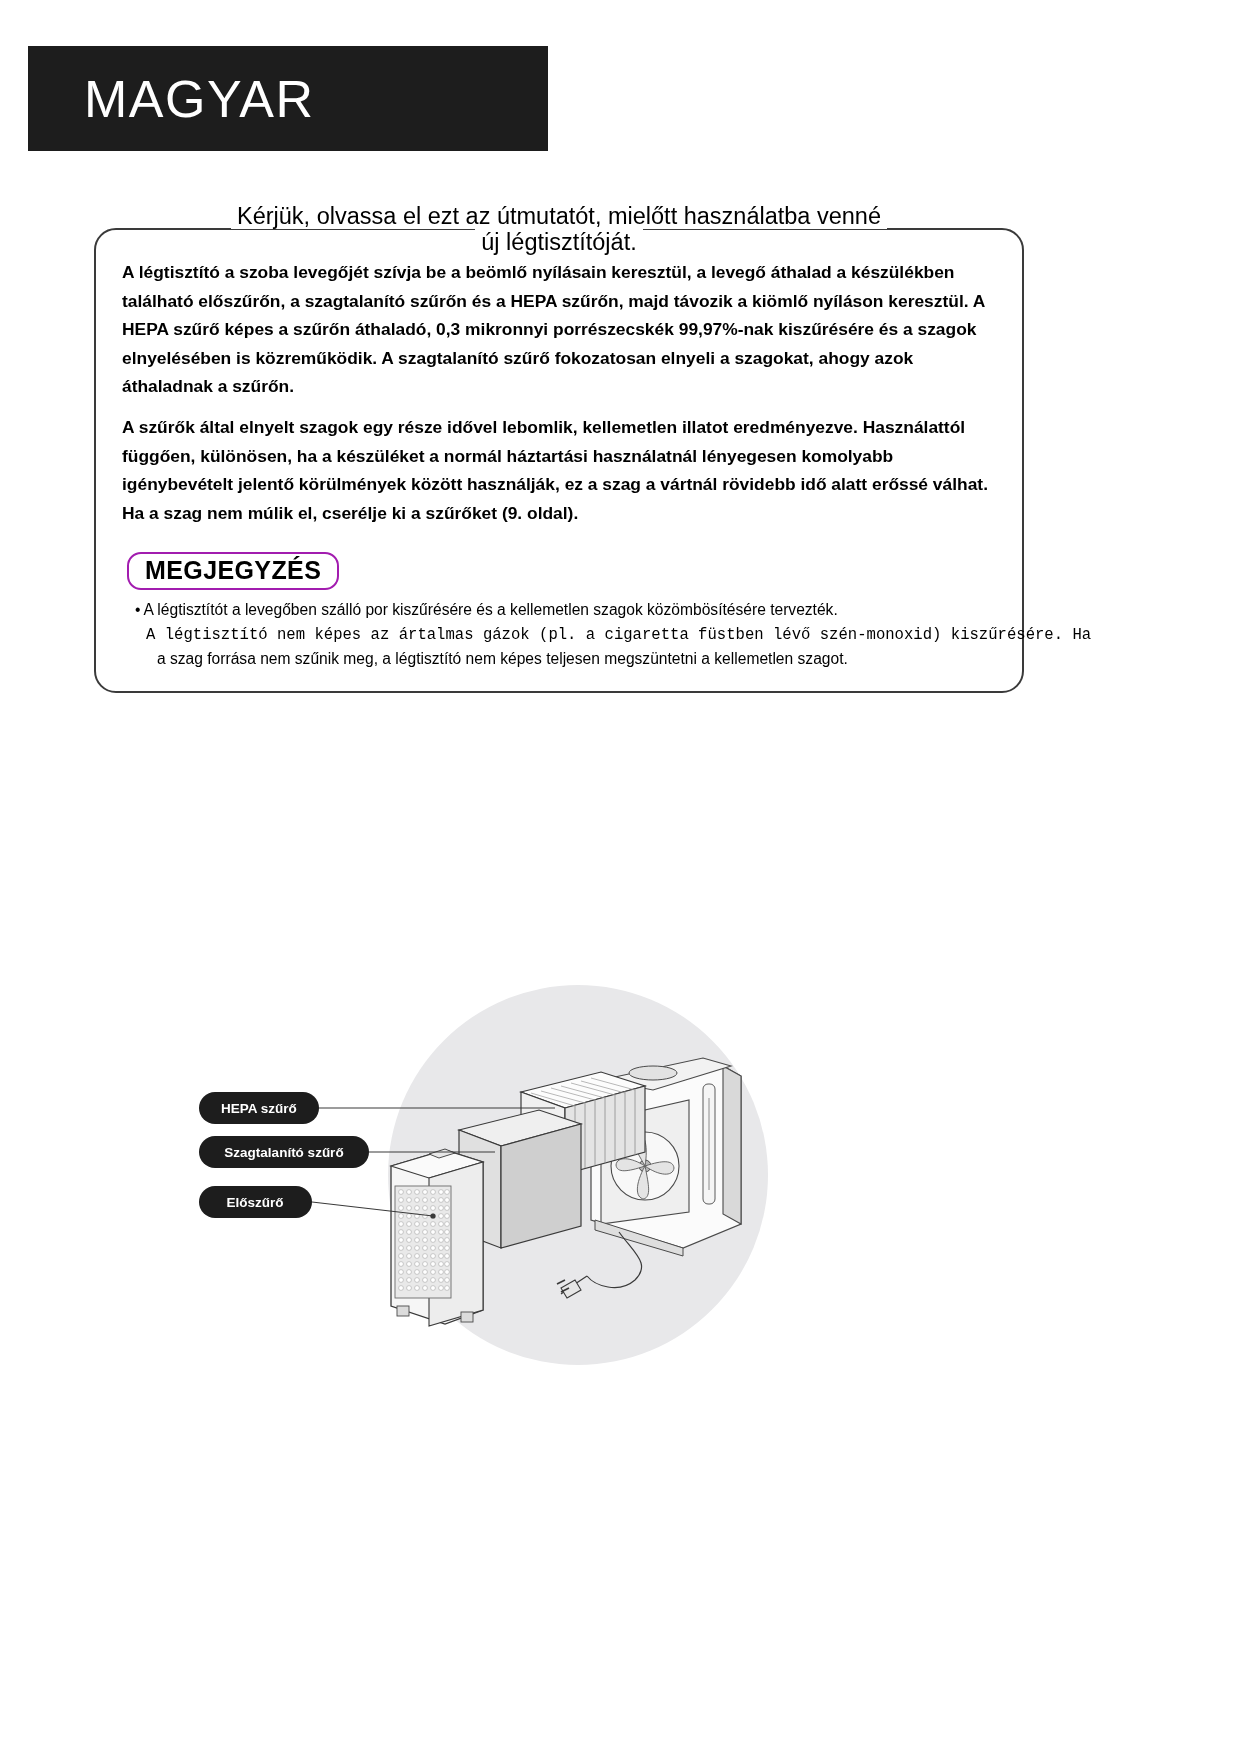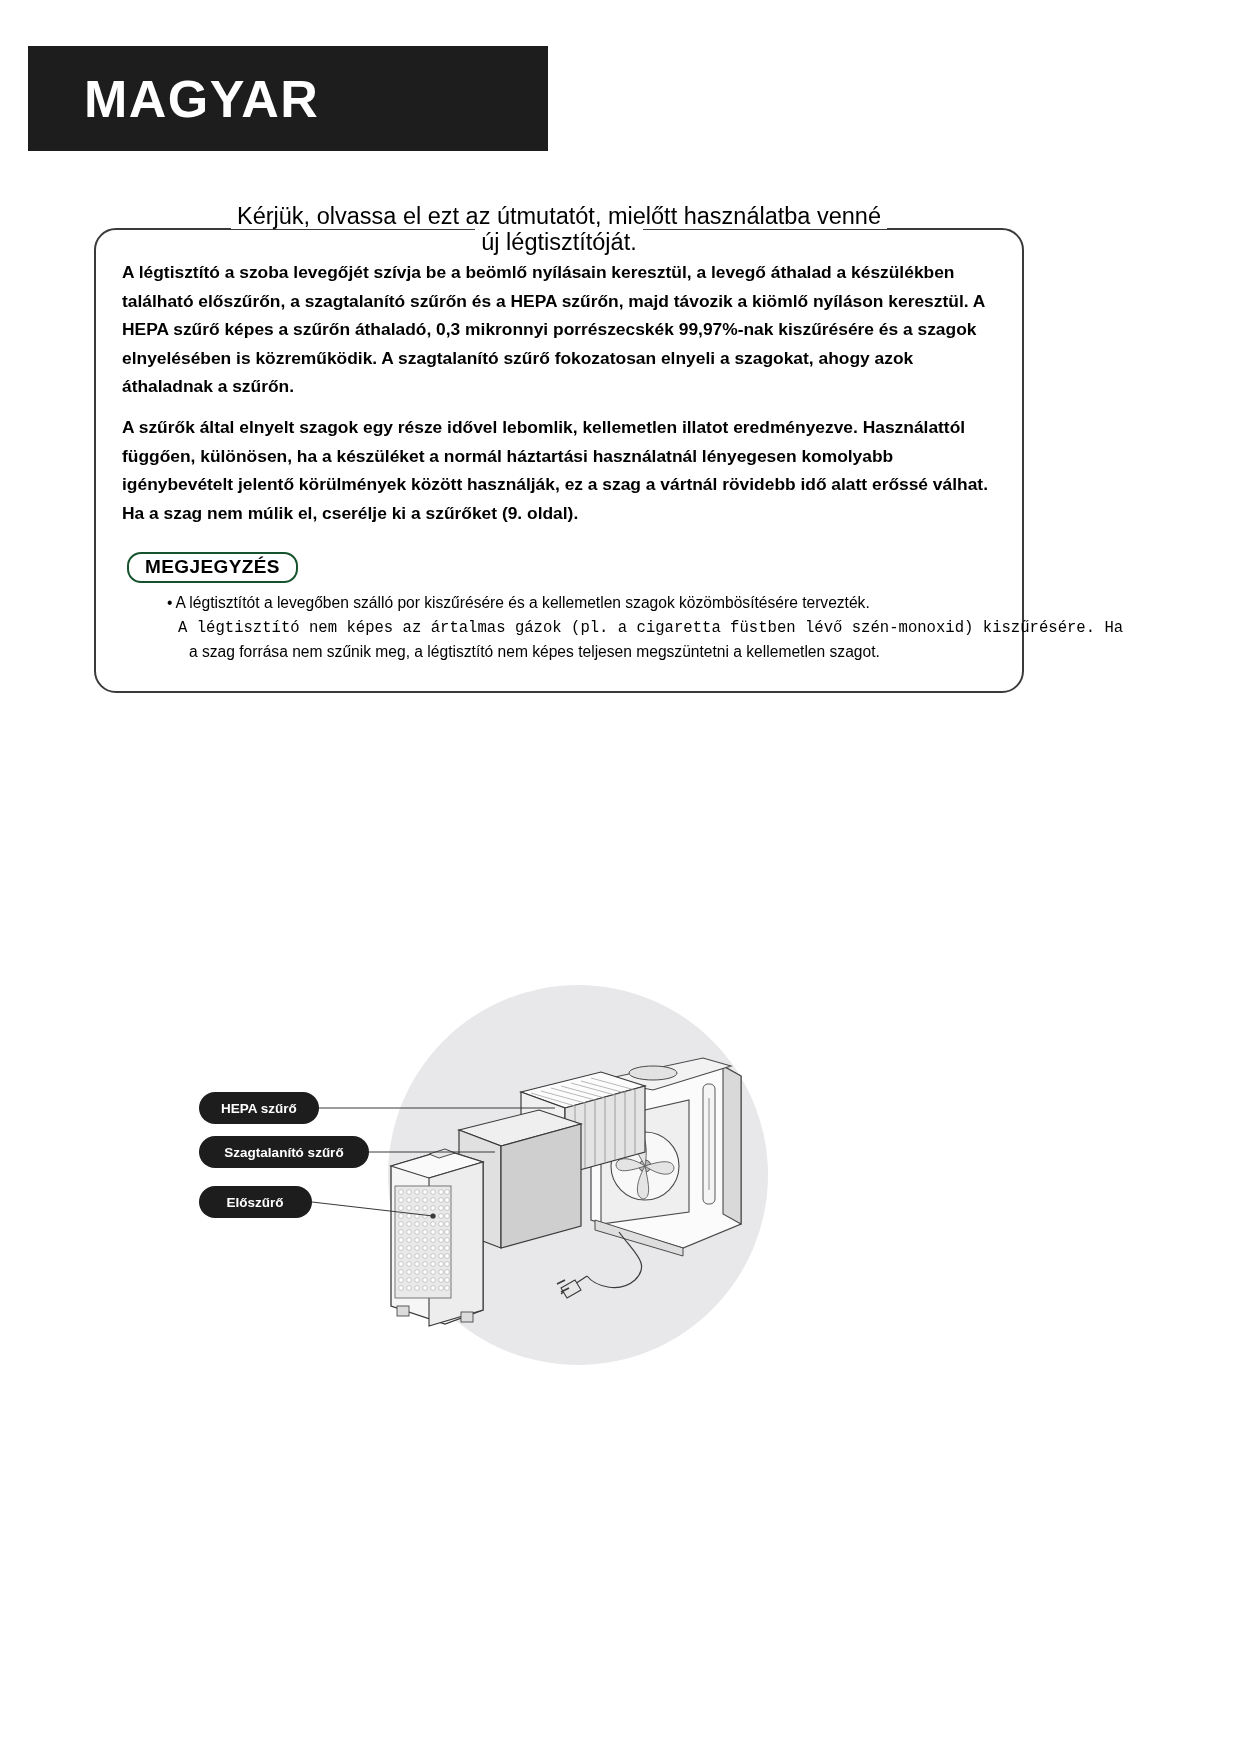--- a/index.html
+++ b/index.html
@@ -23,21 +23,21 @@
     top: 46px;
     width: 520px;
     height: 105px;
     background: #1d1d1d;
     display: flex;
     align-items: center;
   }
   #lang-banner .lang-text {
     color: #ffffff;
     font-size: 52px;
-    font-weight: bold;
+    font-weight: normal;
     letter-spacing: 1.5px;
     margin-left: 56px;
     line-height: 1;
   }
 
   
   #intro-panel {
     position: absolute;
     left: 94px;
     top: 228px;
@@ -80,35 +80,35 @@
 
   
   #note-block {
     position: absolute;
     left: 127px;
     top: 552px;
     width: 880px;
   }
   #note-badge {
     display: inline-block;
-    border: 2px solid #14532d;
+    border: 2px solid #a21caf;
     border-radius: 14px;
     padding: 2px 16px 3px 16px;
-    font-size: 19px;
+    font-size: 25px;
     font-weight: bold;
     letter-spacing: 0.4px;
     background: #ffffff;
   }
   #note-lines {
     margin-top: 8px;
     font-size: 15.6px;
     line-height: 24.5px;
     padding-left: 8px;
   }
-  #note-lines .note-line { white-space: nowrap; margin-left: 32px; }
+  #note-lines .note-line { white-space: nowrap; }
   #note-lines .note-line.indent { padding-left: 11px; font-family: Liberation Mono, monospace; }
   #note-lines .note-line.indent2 { padding-left: 22px; }
   #note-lines .bullet { margin-right: 3px; }
 
   
   #diagram {
     position: absolute;
     left: 183px;
     top: 980px;
     width: 700px;

